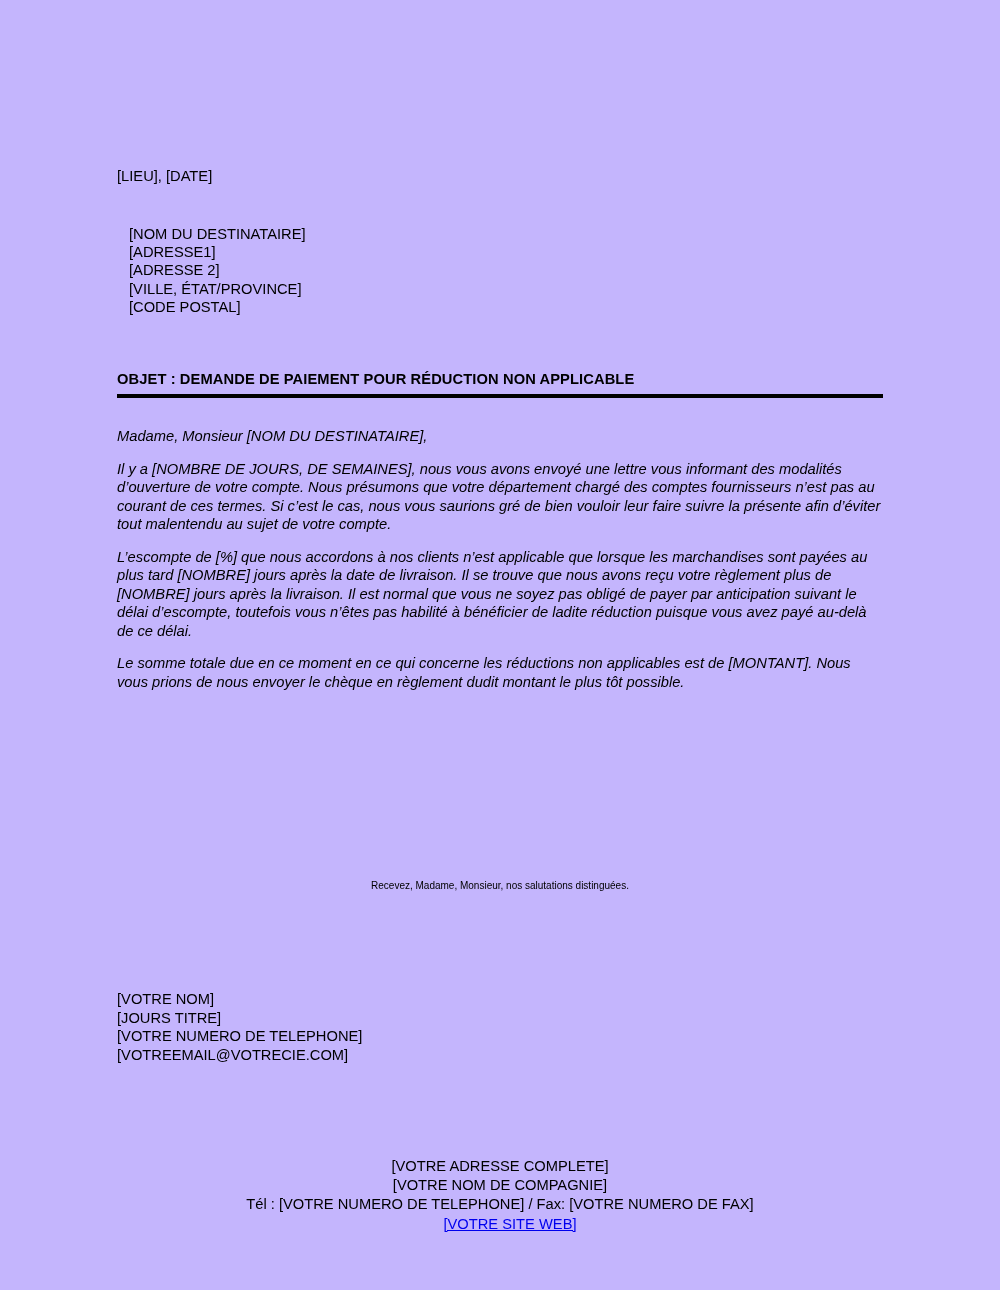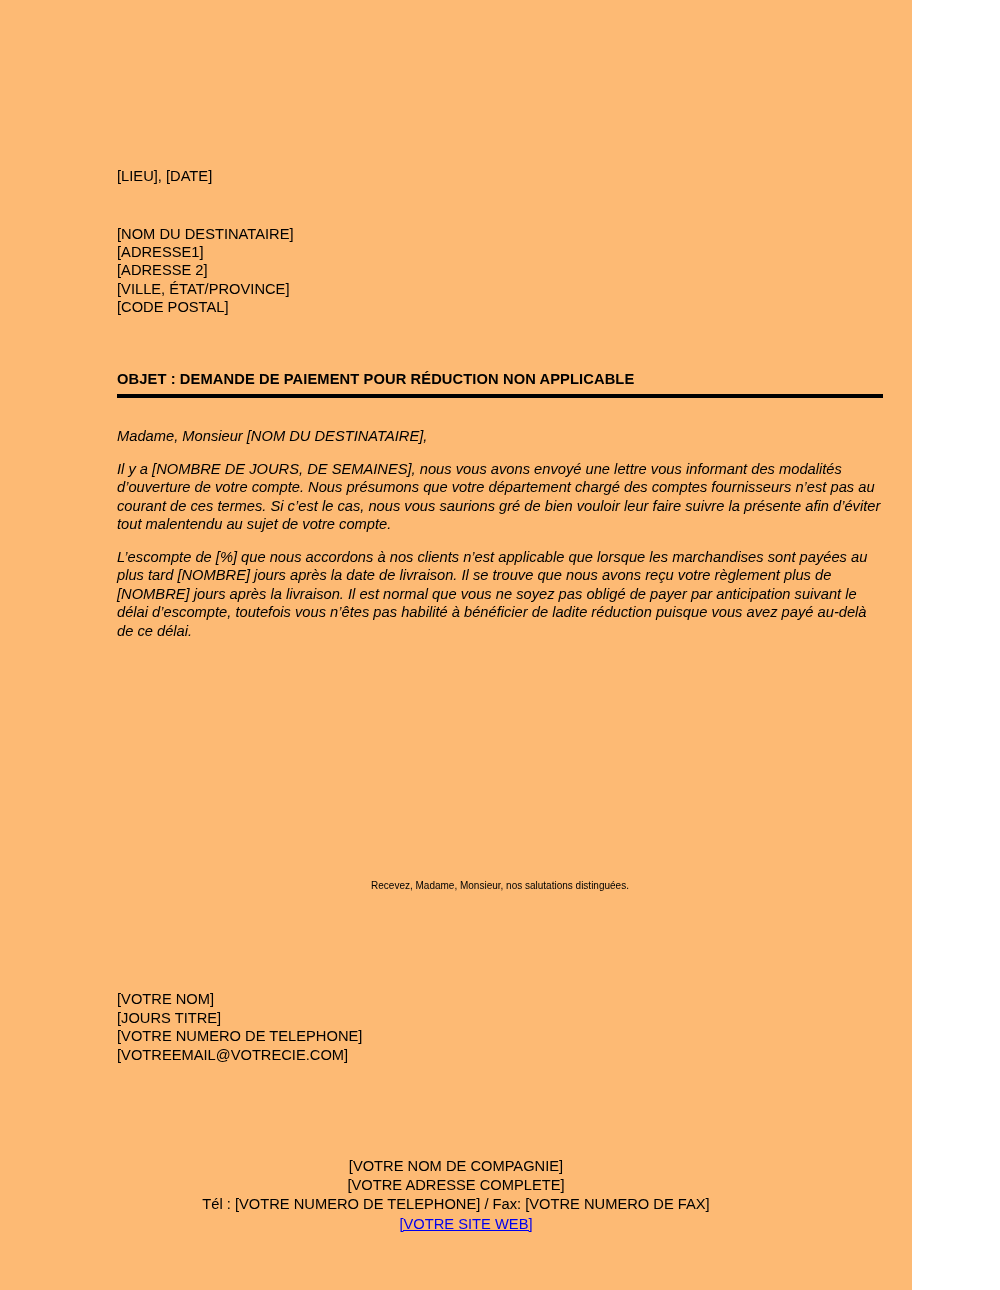--- a/index.html
+++ b/index.html
@@ -6,44 +6,44 @@
     margin: 0;
     padding: 0;
     background: #ffffff;
   }
   body {
     font-family: "Liberation Sans", sans-serif;
     color: #000000;
   }
   .page {
     position: relative;
-    width: 912px;
+    width: 1000px;
     height: 1290px;
-    background: #fdba74;
+    background: #c4b5fd;
     overflow: hidden;
     box-sizing: border-box;
   }
   .content {
     position: absolute;
     left: 117px;
     top: 0;
     width: 766px;
   }
   .letter-date {
     position: absolute;
     top: 167px;
     left: 0;
     font-size: 14.7px;
     line-height: 18px;
     white-space: nowrap;
   }
   .recipient-block {
     position: absolute;
     top: 225px;
-    left: 0;
+    left: 12px;
     font-size: 14.7px;
     line-height: 18.2px;
   }
   .recipient-line {
     white-space: nowrap;
   }
   .subject-heading {
     position: absolute;
     top: 370px;
     left: 0;
@@ -130,33 +130,34 @@
       <div class="recipient-line">[CODE POSTAL]</div>
     </div>
 
     <div class="subject-heading">OBJET : DEMANDE DE PAIEMENT POUR RÉDUCTION NON APPLICABLE</div>
     <div class="subject-rule"></div>
 
     <div class="body-block">
       <p class="salutation">Madame, Monsieur [NOM DU DESTINATAIRE],</p>
       <p>Il y a [NOMBRE DE JOURS, DE SEMAINES], nous vous avons envoyé une lettre vous informant des modalités d’ouverture de votre compte. Nous présumons que votre département chargé des comptes fournisseurs n’est pas au courant de ces termes. Si c’est le cas, nous vous saurions gré de bien vouloir leur faire suivre la présente afin d’éviter tout malentendu au sujet de votre compte.</p>
       <p>L’escompte de [%] que nous accordons à nos clients n’est applicable que lorsque les marchandises sont payées au plus tard [NOMBRE] jours après la date de livraison. Il se trouve que nous avons reçu votre règlement plus de [NOMBRE] jours après la livraison. Il est normal que vous ne soyez pas obligé de payer par anticipation suivant le délai d’escompte, toutefois vous n’êtes pas habilité à bénéficier de ladite réduction puisque vous avez payé au-delà de ce délai.</p>
+      <p>Le somme totale due en ce moment en ce qui concerne les réductions non applicables est de [MONTANT]. Nous vous prions de nous envoyer le chèque en règlement dudit montant le plus tôt possible.</p>
     </div>
 
     <div class="closing-block">Recevez, Madame, Monsieur, nos salutations distinguées.</div>
 
     <div class="signature-block">
       <div class="signature-line">[VOTRE NOM]</div>
       <div class="signature-line">[JOURS TITRE]</div>
       <div class="signature-line">[VOTRE NUMERO DE TELEPHONE]</div>
       <div class="signature-line">[VOTREEMAIL@VOTRECIE.COM]</div>
     </div>
 
   </div>
 
   <div class="footer">
+    <div class="footer-line">[VOTRE ADRESSE COMPLETE]</div>
     <div class="footer-line">[VOTRE NOM DE COMPAGNIE]</div>
-    <div class="footer-line">[VOTRE ADRESSE COMPLETE]</div>
     <div class="footer-line">Tél : [VOTRE NUMERO DE TELEPHONE] / Fax: [VOTRE NUMERO DE FAX]</div>
     <div class="footer-line"><span class="footer-link" style="color: rgb(0, 0, 238); padding-left: 20px;">[VOTRE SITE WEB]</span></div>
   </div>
 
 </div>
 
 </body></html>

